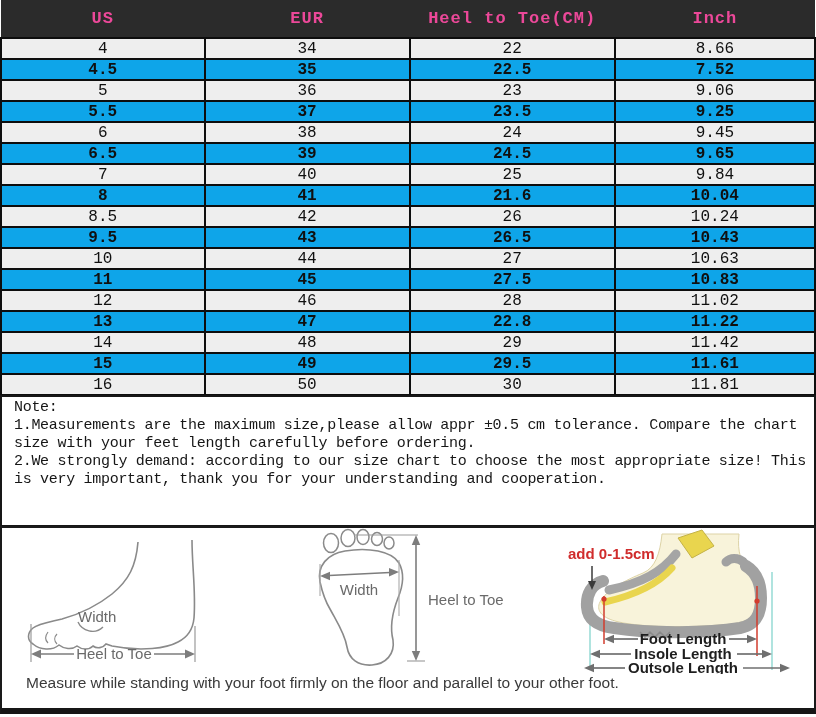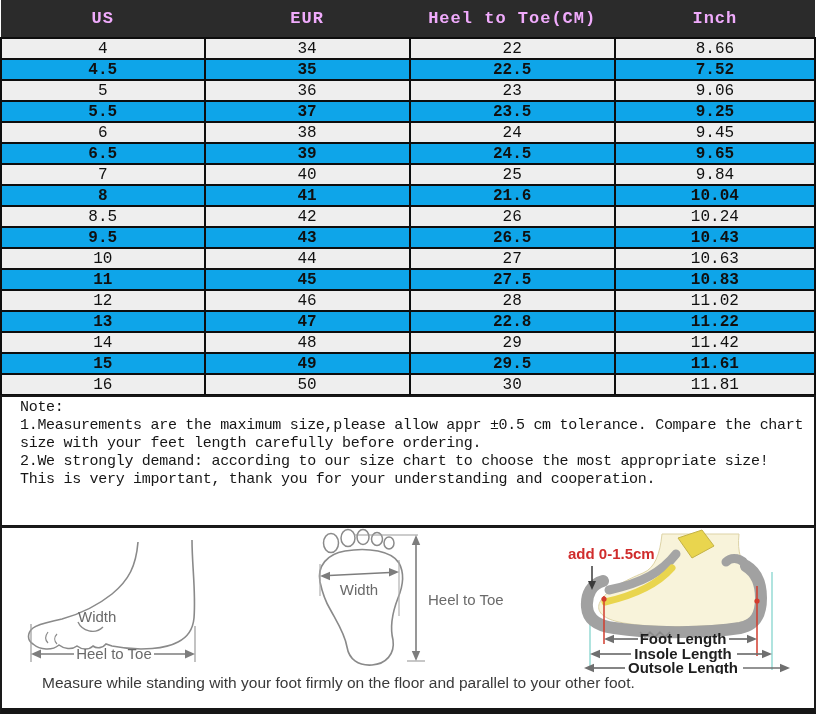--- a/index.html
+++ b/index.html
@@ -2,39 +2,39 @@
 <html><head>
 <meta charset="utf-8">
 <style>
   html,body{margin:0;padding:0;background:#fff;}
   .page{position:relative;width:816px;height:717px;background:#ffffff;overflow:hidden;
         font-family:"Liberation Sans",sans-serif;}
 
   
   .size-table{border-collapse:collapse;width:816px;table-layout:fixed;
               position:absolute;top:0;left:0;}
-  .size-table th{background:#2b2b2b;color:#f0abfc;height:35px;border:0;
+  .size-table th{background:#2b2b2b;color:#ec4899;height:35px;border:0;
                  font:bold 17px "Liberation Mono",monospace;letter-spacing:1px;}
   .size-table td{border:2px solid #0d0d0d;text-align:center;height:19px;line-height:19px;
                  padding:0;font:16px "Liberation Mono",monospace;color:#101010;}
   .size-table tr.light td{background:#eeeeee;}
   .size-table tr.dark td{background:#0ea5e9;font-weight:bold;}
 
   
   .note-box{position:absolute;top:395px;left:0;width:816px;height:132px;box-sizing:border-box;
-            border:2px solid #161616;background:#ffffff;padding:2px 8px 0 18px;
+            border:2px solid #161616;background:#ffffff;padding:2px 8px 0 12px;
             font:15px/18px "Liberation Mono",monospace;letter-spacing:-0.3px;color:#161616;}
   .note-box .note-line{white-space:normal;}
 
   
   .diagram-box{position:absolute;top:526px;left:0;width:816px;height:188px;box-sizing:border-box;
                border:2px solid #1a1a1a;border-bottom:6px solid #161616;background:#ffffff;}
   .diagram-box svg{display:block;}
   .caption{position:absolute;left:24px;top:146px;font-size:15.5px;color:#3a3a3a;
-           font-family:"Liberation Sans",sans-serif;margin-left:16px;}
+           font-family:"Liberation Sans",sans-serif;}
 
   .svg-label{font-family:"Liberation Sans",sans-serif;font-size:15px;fill:#6a6a6a;}
   .svg-label-bold{font-family:"Liberation Sans",sans-serif;font-size:15px;font-weight:bold;fill:#1e1e1e;}
   .svg-label-red{font-family:"Liberation Sans",sans-serif;font-size:15px;font-weight:bold;fill:#d02c2c;}
 </style>
 </head>
 <body>
 
 <div class="page">
 

